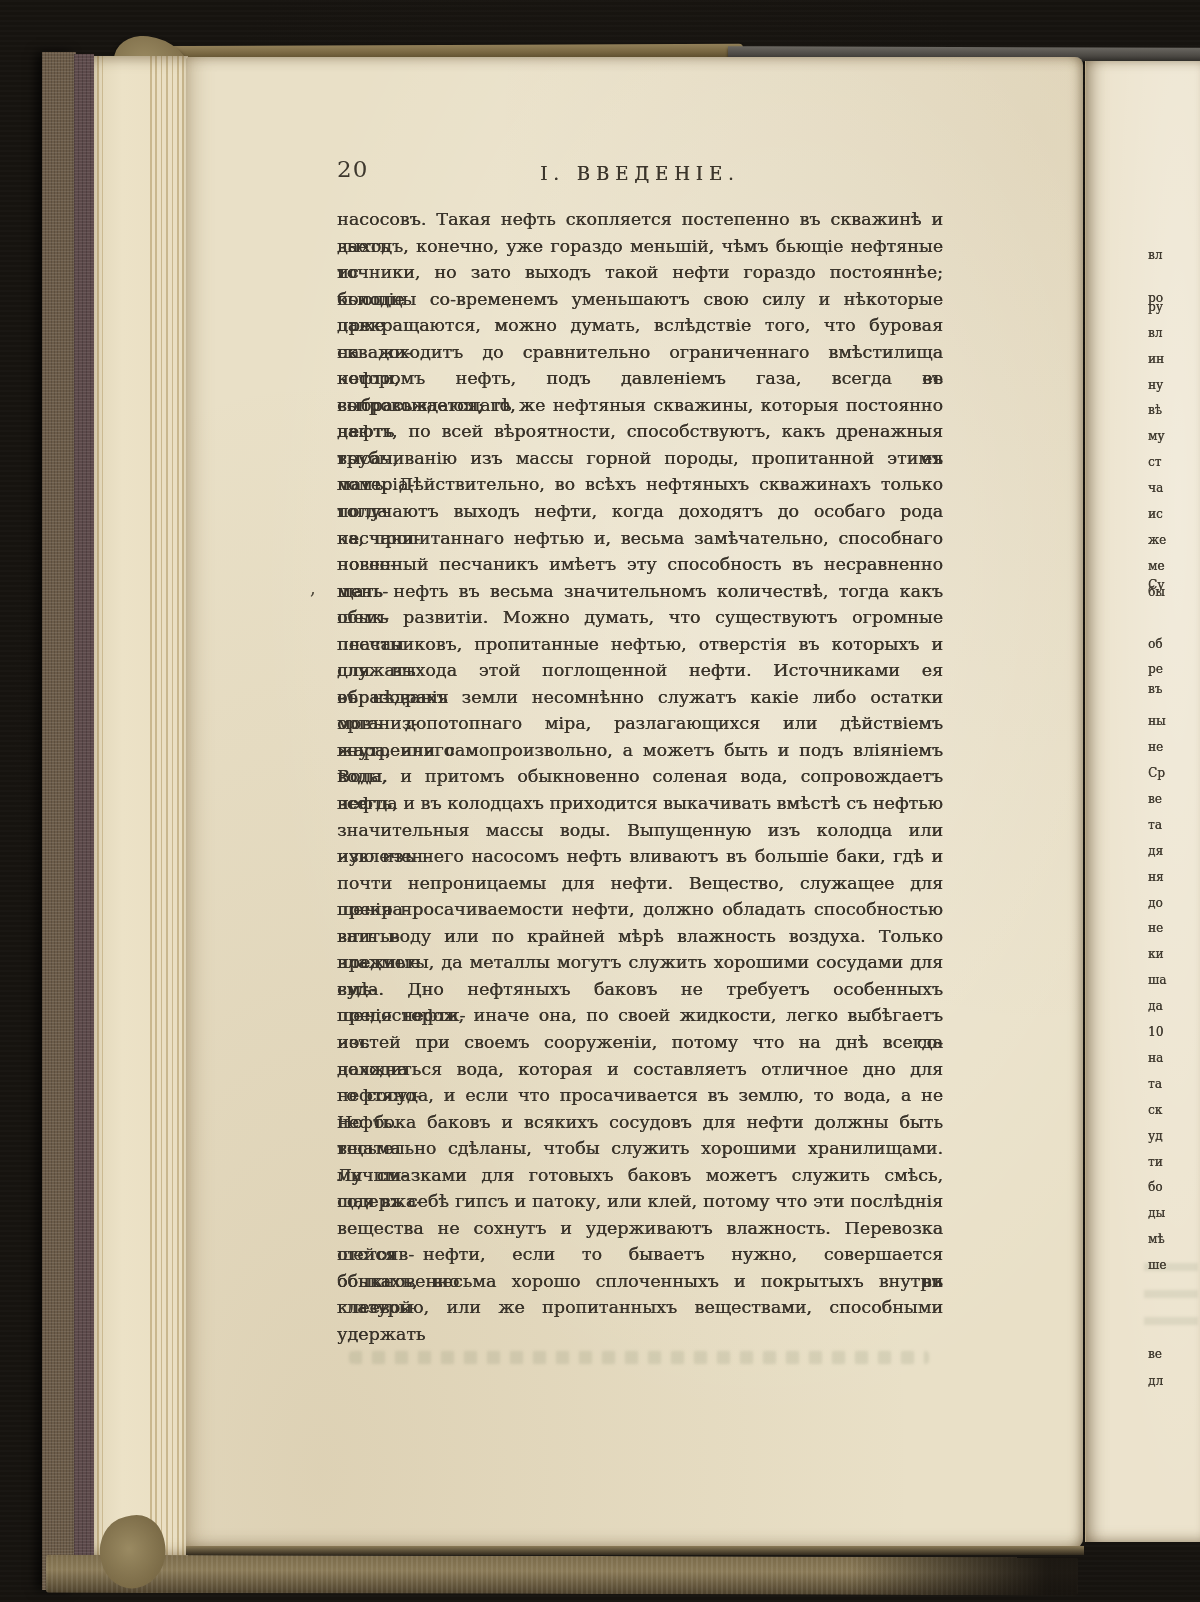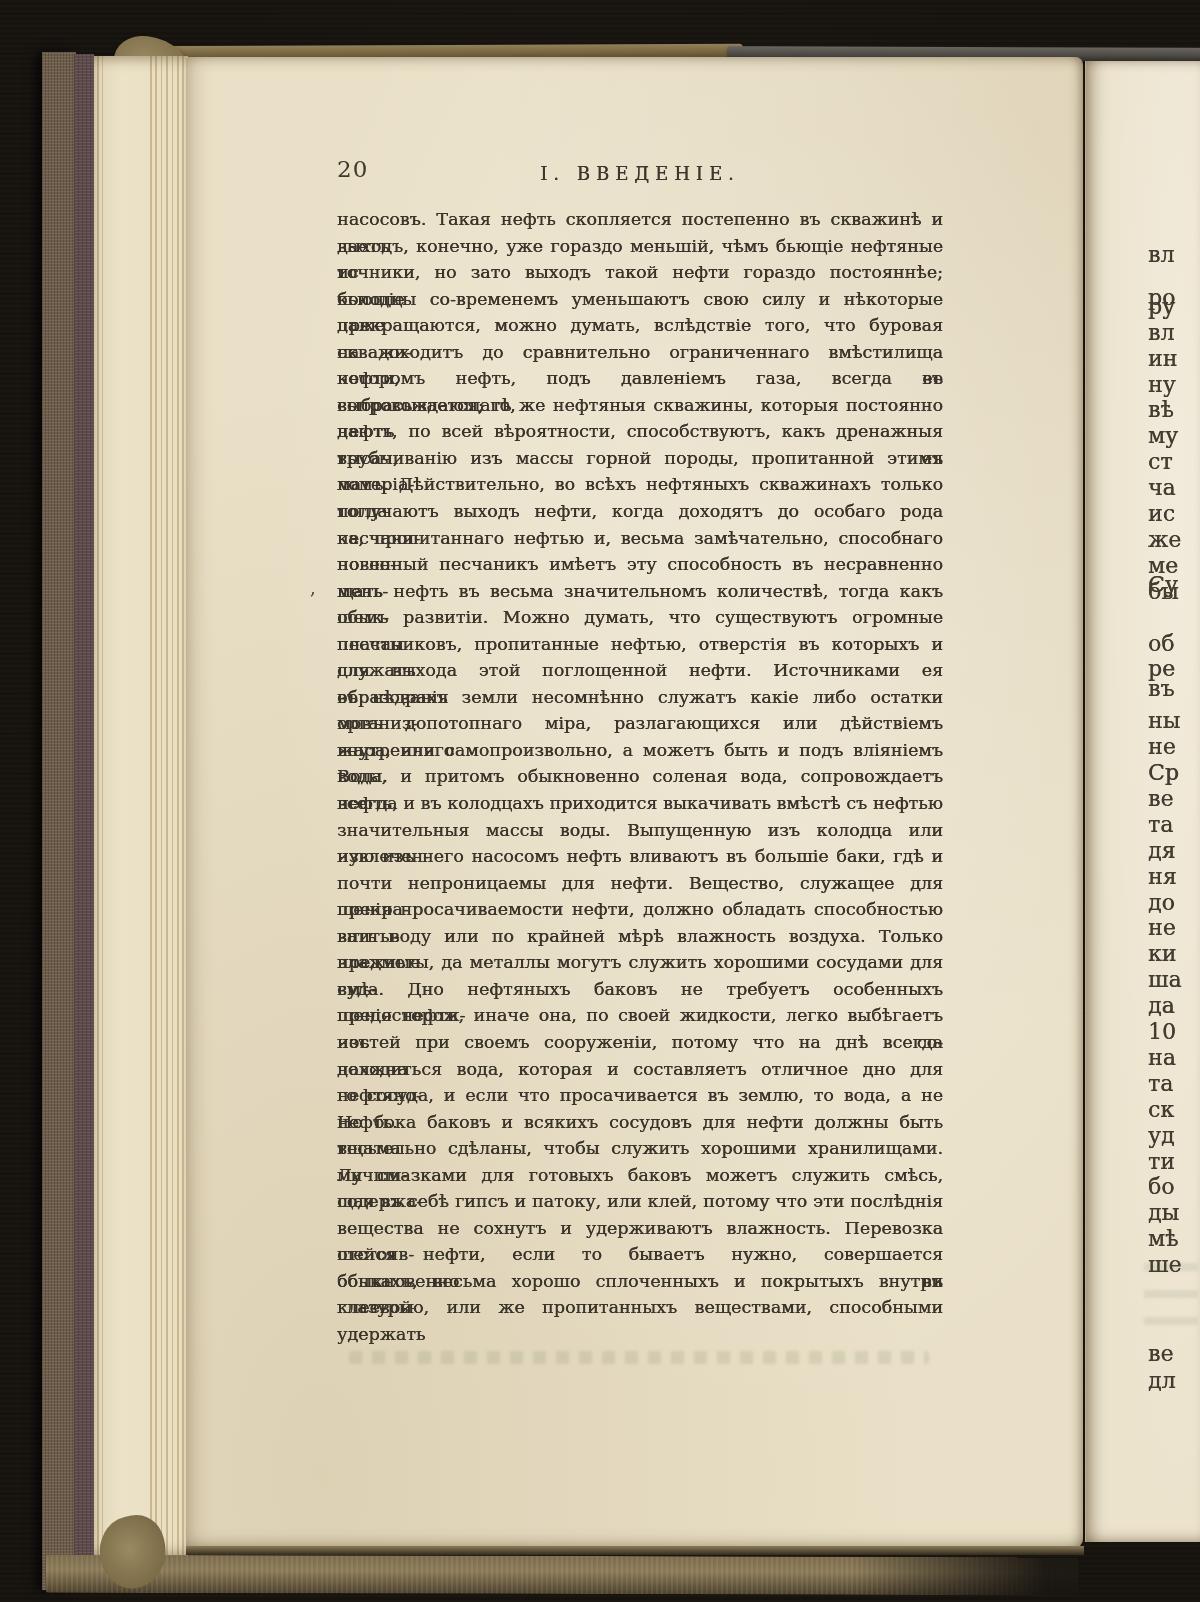--- a/index.html
+++ b/index.html
@@ -96,21 +96,21 @@
   }
   
   .right-page{
     position:absolute;left:1085px;top:61px;width:115px;height:1481px;
     background-color:#ece3cd;
     background-image:radial-gradient(ellipse at 80% 30%, rgba(255,255,255,.3), transparent 70%);
     box-shadow:inset 14px 0 16px -9px rgba(90,70,40,.55), inset 0 -10px 14px -9px rgba(95,75,45,.5), inset 0 8px 12px -9px rgba(95,75,45,.5);
     border-left:1px solid #bcab88;
   }
   .frag{
-    position:absolute;left:62px;font-size:22px;line-height:20px;color:#423c31;
+    position:absolute;left:62px;font-size:12px;line-height:20px;color:#423c31;
     text-shadow:.33px 0 0 currentColor;white-space:nowrap;
   }
   .right-ghost{
     position:absolute;left:58px;top:1200px;width:54px;height:64px;
     background:repeating-linear-gradient(0deg, rgba(115,125,95,.28) 0 8px, transparent 8px 27px);
     filter:blur(1.8px);opacity:.5;
   }
   
   .page-bottom-shadow{
     position:absolute;left:186px;top:1546px;width:898px;height:9px;

